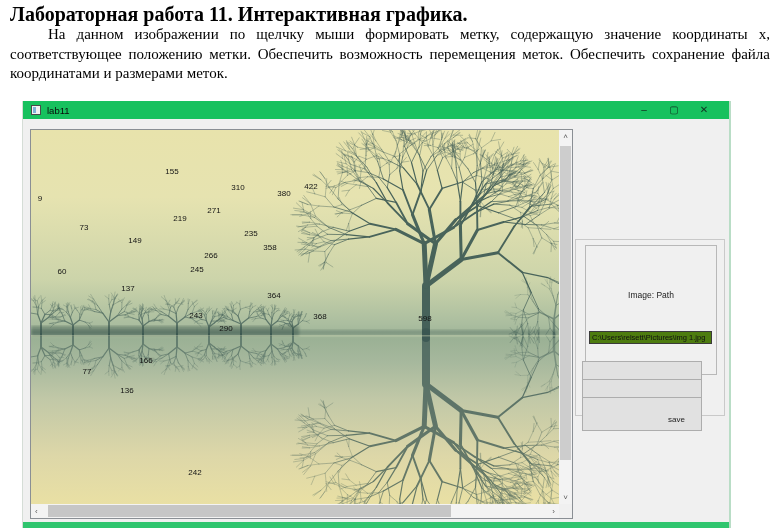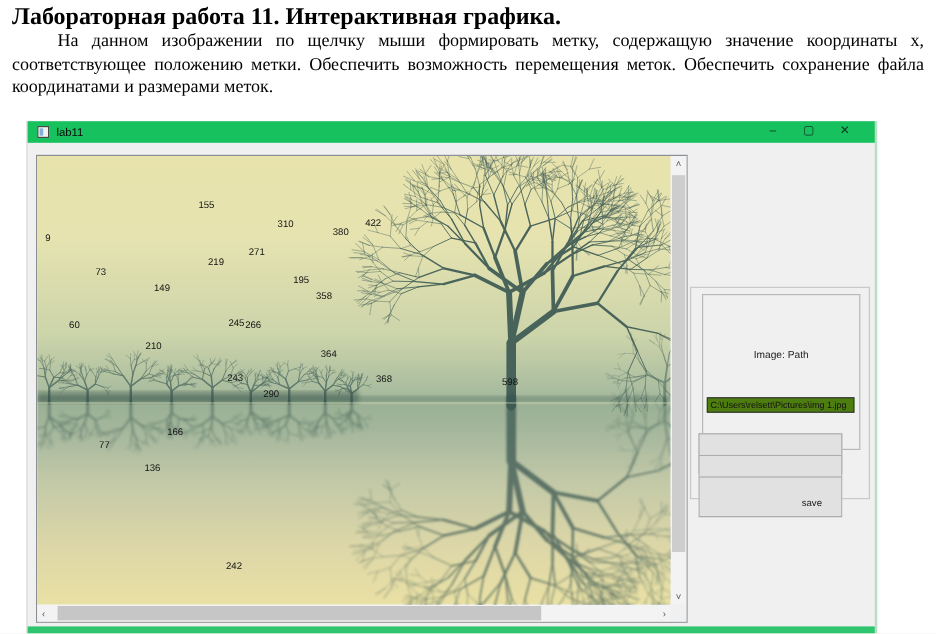--- a/index.html
+++ b/index.html
@@ -2013,27 +2013,27 @@
       </svg>
       <div id="label-layer">
           <div class="img-label" style="left: 9px; top: 68px;">9</div>
           <div class="img-label" style="left: 107px; top: 41px; margin-left: 34px;">155</div>
           <div class="img-label" style="left: 207px; top: 57px;">310</div>
           <div class="img-label" style="left: 280px; top: 56px;">422</div>
           <div class="img-label" style="left: 253px; top: 63px;">380</div>
           <div class="img-label" style="left: 183px; top: 80px;">271</div>
           <div class="img-label" style="left: 149px; top: 88px;">219</div>
           <div class="img-label" style="left: 53px; top: 97px;">73</div>
-          <div class="img-label" style="left: 220px; top: 103px;">195</div>
+          <div class="img-label" style="left: 220px; top: 103px;">235</div>
           <div class="img-label" style="left: 104px; top: 110px;">149</div>
           <div class="img-label" style="left: 239px; top: 117px;">358</div>
-          <div class="img-label" style="left: 180px; top: 125px; margin-top: 16px;">266</div>
+          <div class="img-label" style="left: 180px; top: 125px;">266</div>
           <div class="img-label" style="left: 166px; top: 139px;">245</div>
           <div class="img-label" style="left: 31px; top: 141px;">60</div>
-          <div class="img-label" style="left: 97px; top: 158px;">210</div>
+          <div class="img-label" style="left: 97px; top: 158px;">137</div>
           <div class="img-label" style="left: 243px; top: 165px;">364</div>
           <div class="img-label" style="left: 165px; top: 185px;">243</div>
           <div class="img-label" style="left: 289px; top: 186px;">368</div>
           <div class="img-label" style="left: 394px; top: 188px;">598</div>
           <div class="img-label" style="left: 195px; top: 198px;">290</div>
           <div class="img-label" style="left: 115px; top: 230px;">166</div>
           <div class="img-label" style="left: 56px; top: 241px;">77</div>
           <div class="img-label" style="left: 96px; top: 260px;">136</div>
           <div class="img-label" style="left: 164px; top: 342px;">242</div>
         </div>

